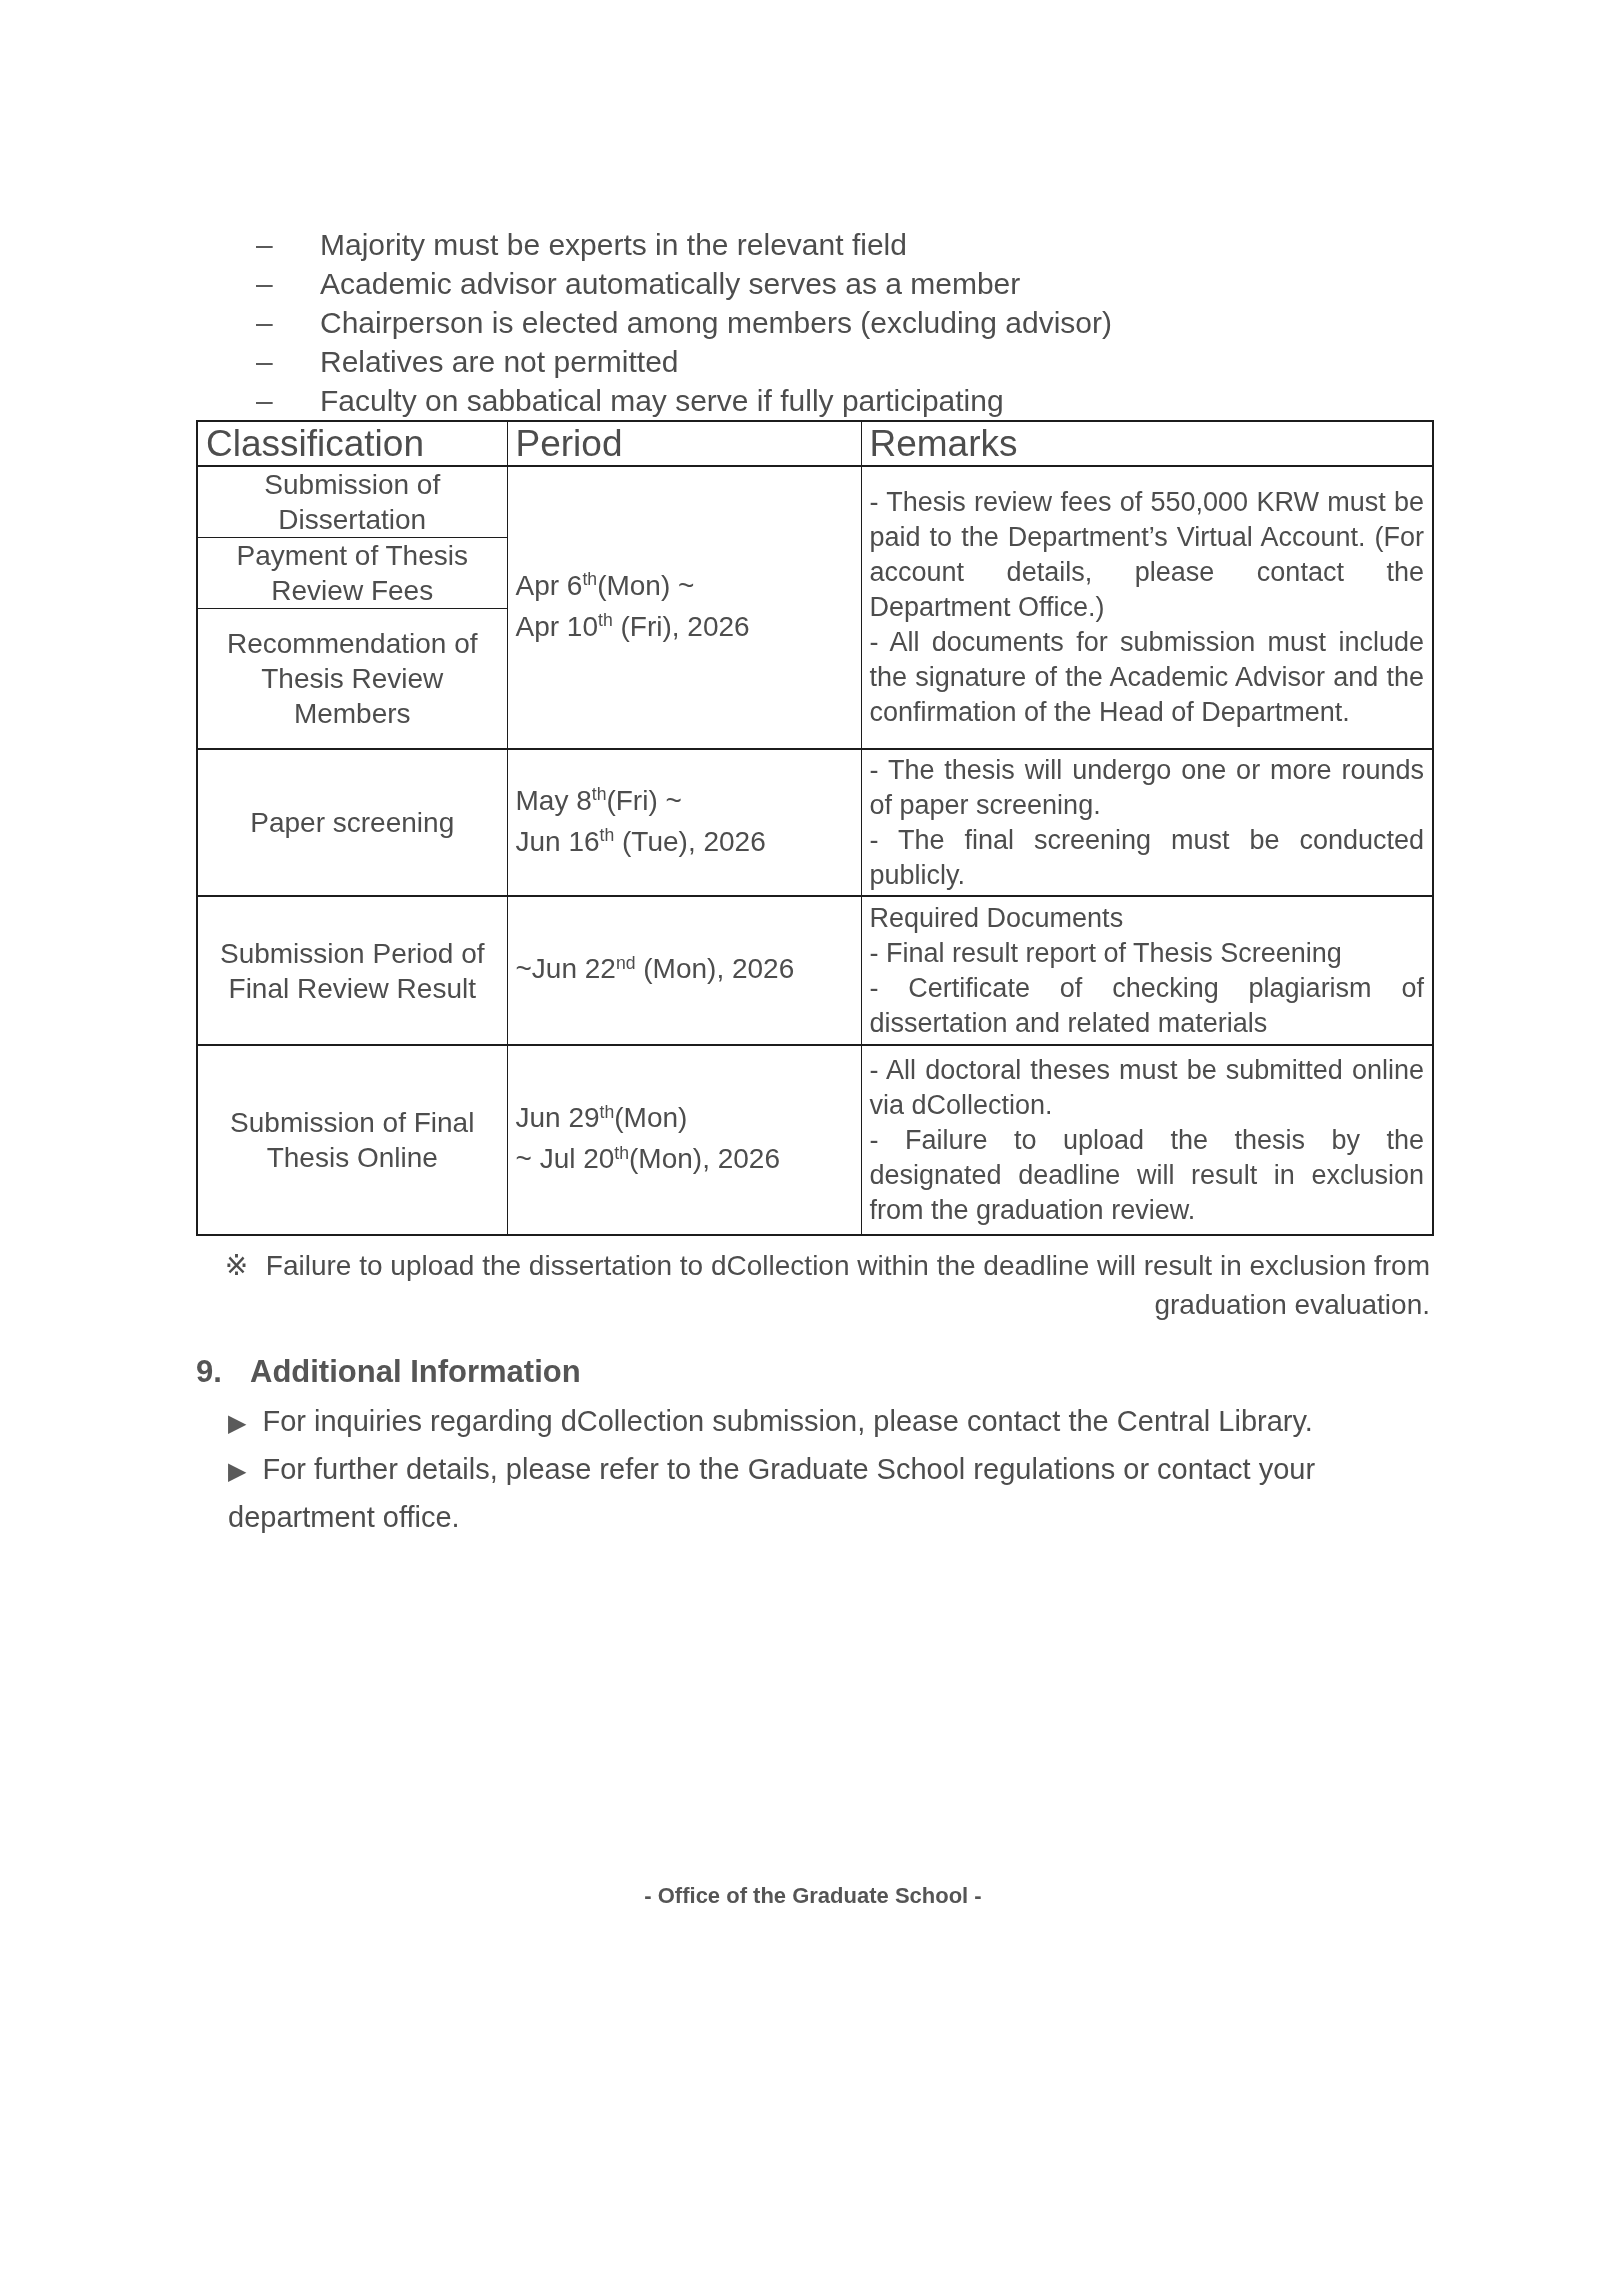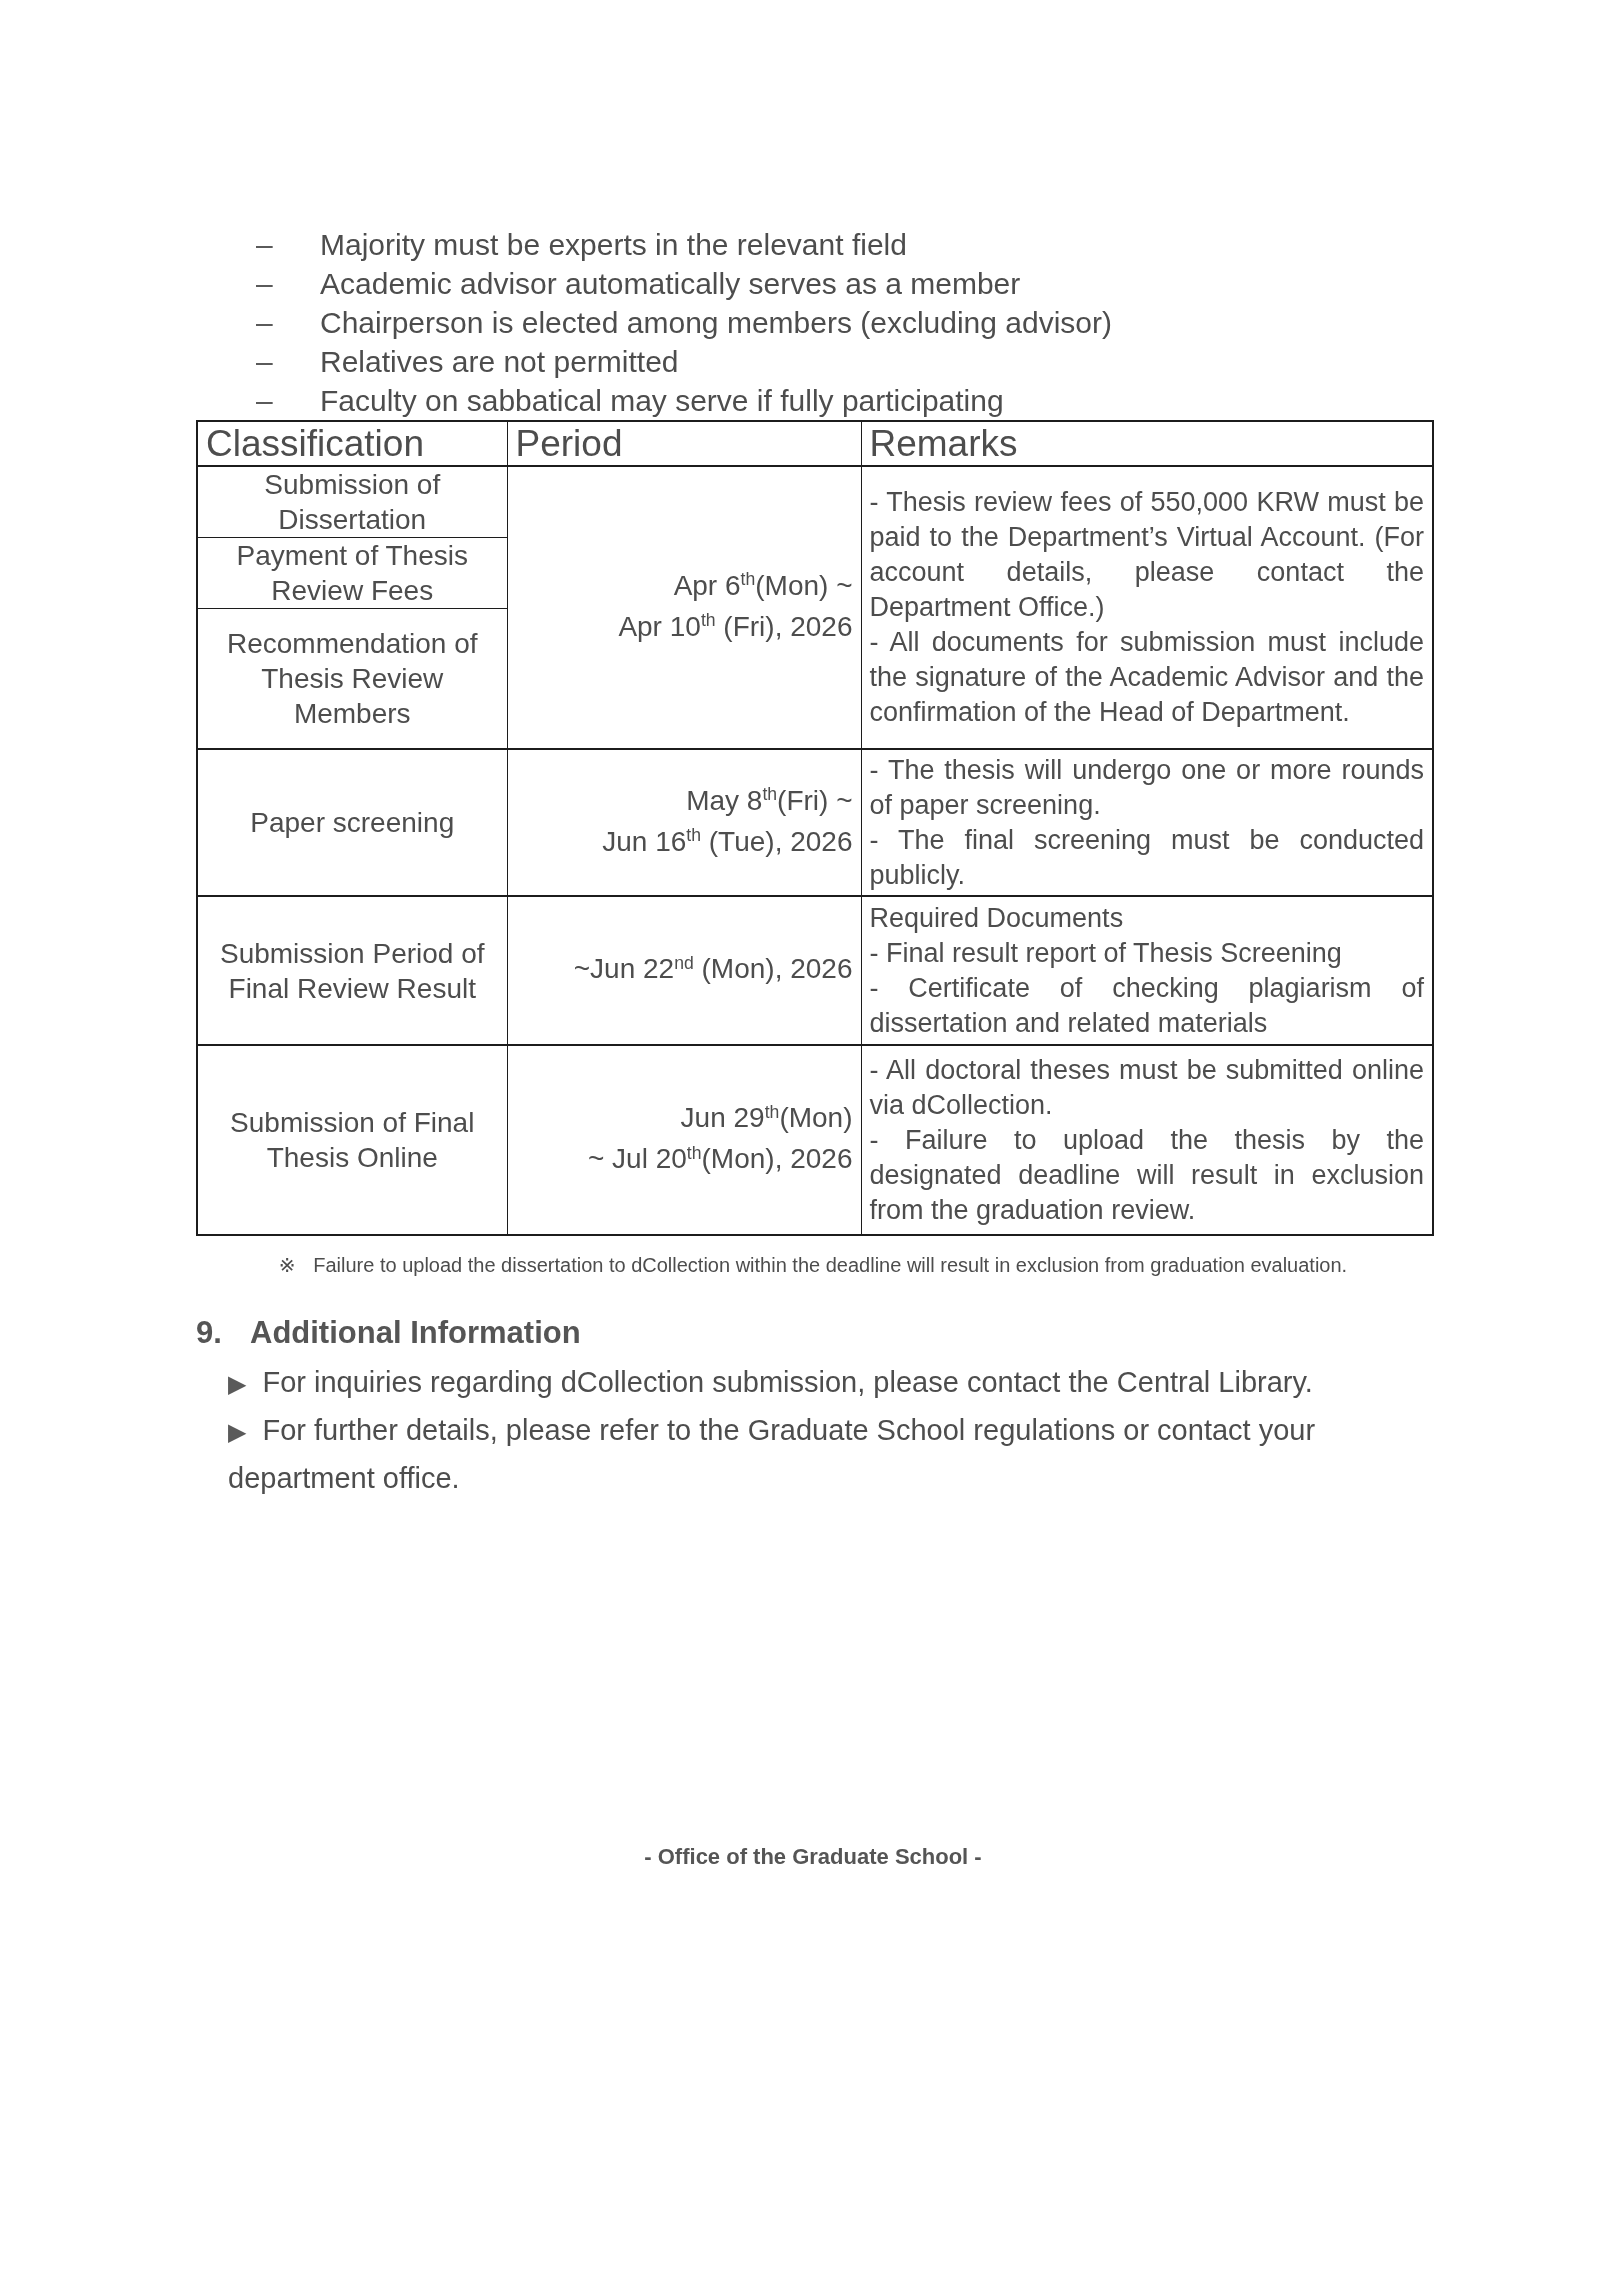--- a/index.html
+++ b/index.html
@@ -54,41 +54,41 @@
     text-align:left;
     vertical-align:middle;
     border-bottom:2.7px solid #1c1c1c;
   }
   tr.major > td{border-top:2px solid #1c1c1c;}
   td.cls{
     text-align:center;vertical-align:middle;
     font-size:28px;line-height:35px;margin-top:24px;
   }
   td.period{
-    text-align:right;vertical-align:middle;
+    text-align:left;vertical-align:middle;
     font-size:28px;line-height:37px;
   }
   td.remarks{
     vertical-align:middle;
     font-size:27px;line-height:35px;
     padding:4px 10px;
   }
   td.remarks p{margin:0;text-align:justify;}
   .sup{font-size:17.6px;position:relative;top:-9.5px;letter-spacing:0;}
   td.h105{height:68px;}
   td.h210{height:139px;}
   td.h218{height:145px;}
   td.h222{height:147px;}
   td.h282{height:188px;}
 
   
   .note{
     margin:9.5px 0 0 0;
-    font-size:20px;line-height:39px;
-    text-align:center;
+    font-size:28px;line-height:39px;
+    text-align:right;
   }
   .note .mark{margin-right:17.6px;}
 
   
   .info{
     margin:0;padding-left:32px;
     font-size:29px;line-height:47px;
   }
   .info .arrow{font-size:24px;margin-right:16px;color:#5a5a5a;}
 

